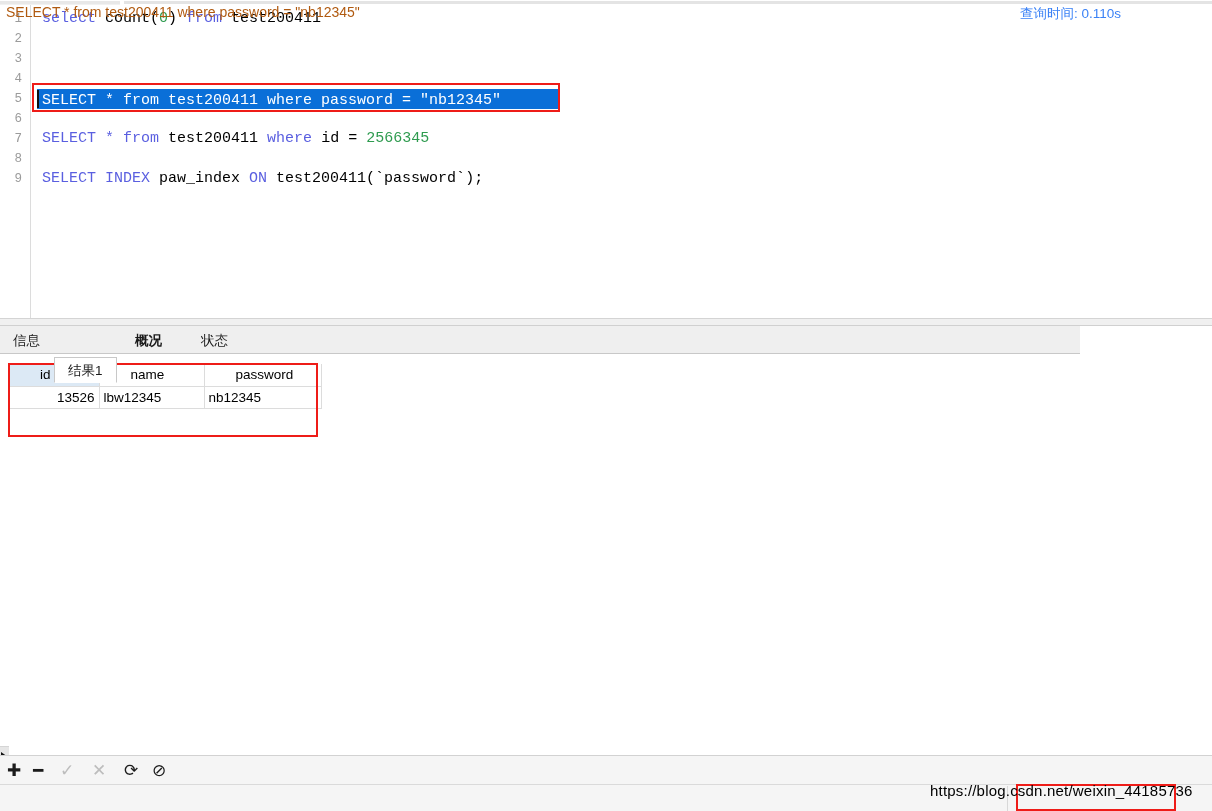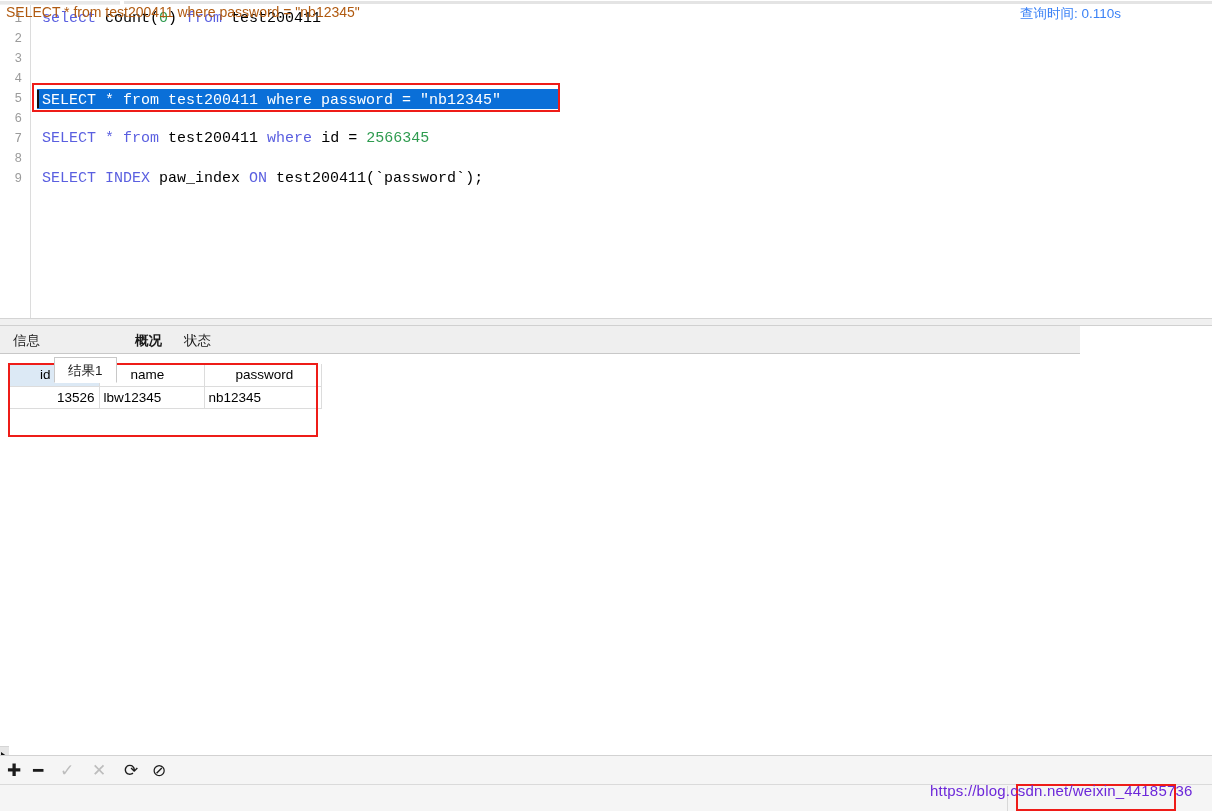--- a/index.html
+++ b/index.html
@@ -271,21 +271,21 @@
     font-size: 13.5px;
     color: #3b82f6;
     font-family: "Liberation Sans", sans-serif;
     white-space: nowrap;
     z-index: 3;
   }
   #watermark {
     position: absolute;
     left: 930px; top: 782px;
     font-size: 15px;
-    color: #6d28d9;
+    color: #000000;
     font-family: "Liberation Sans", sans-serif;
     white-space: nowrap;
     letter-spacing: 0.2px;
     z-index: 2;
   }
 </style>
 </head>
 <body>
 
 <div id="top-strip">
@@ -311,21 +311,21 @@
 </div>
 
 <div class="redbox" style="left:32px; top:83px; width:528px; height:29px;"></div>
 
 <div id="splitter"></div>
 
 <div id="tabstrip">
     <div class="rtab" style="left: 0px;">信息</div>
     <div class="rtab active" style="left: 54px;">结果1</div>
     <div class="rtab" style="left: 122px; font-weight: bold;">概况</div>
-    <div class="rtab" style="left: 171px;">状态</div>
+    <div class="rtab" style="left: 188px;">状态</div>
   </div>
 
 <div id="grid-wrap">
   <div id="grid-left-strip"></div>
   <div id="row-marker">
     <div class="tri"></div>
   </div>
   <table id="grid">
     <thead>
       <tr id="grid-head-row">

